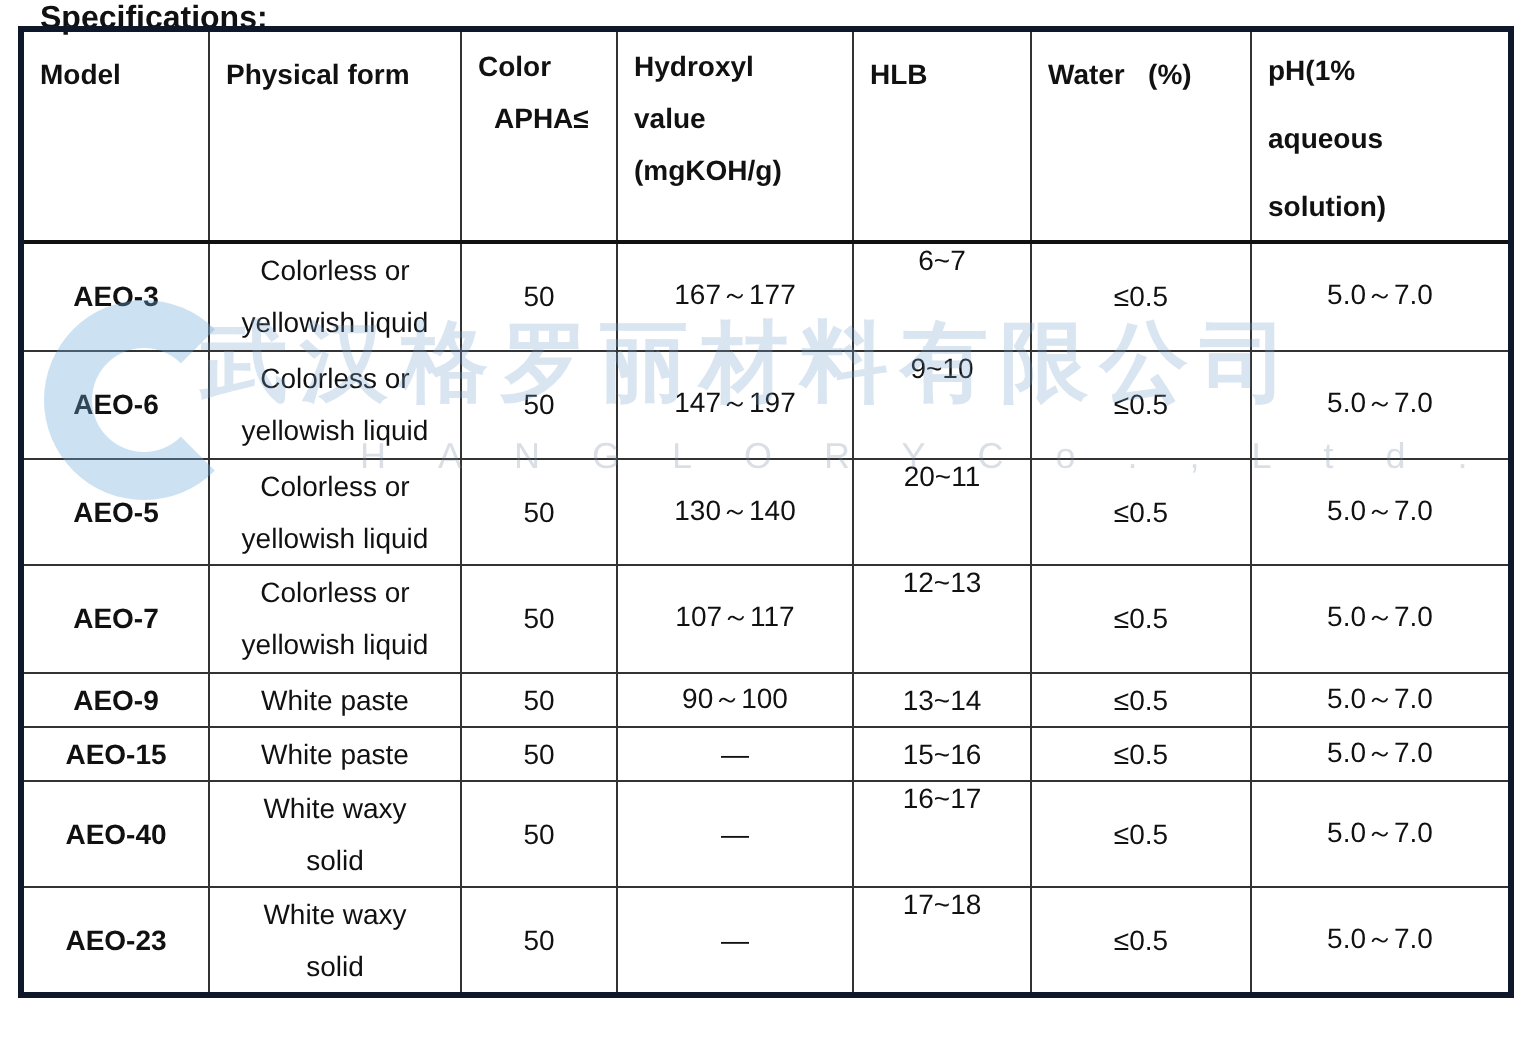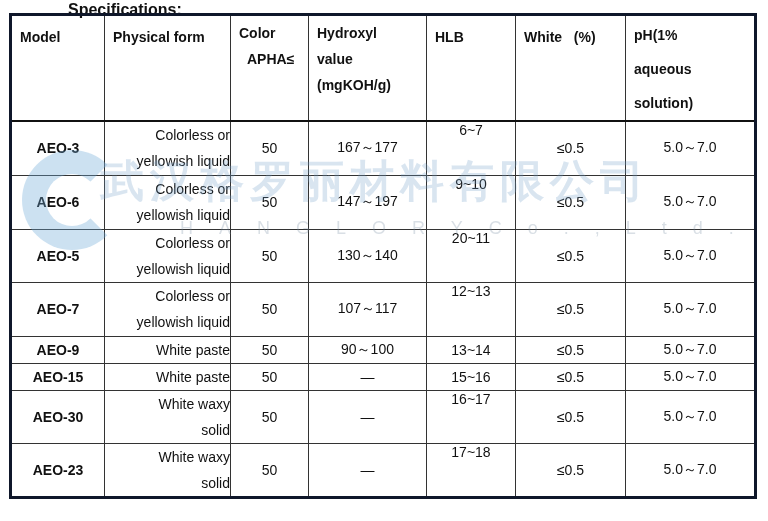--- a/index.html
+++ b/index.html
@@ -1,25 +1,25 @@
 <!DOCTYPE html>
 <html><head>
 <meta charset="utf-8">
 <style>
   html, body { margin: 0; padding: 0; background: #ffffff; }
   body { width: 768px; height: 521px; position: relative; overflow: hidden;
          font-family: "Liberation Sans", sans-serif; color: #111; }
-  .title { position: absolute; left: 20px; top: 1px; font-size: 16px; font-weight: bold; margin-left: 48px; }
+  .title { position: absolute; left: 20px; top: 1px; font-size: 16px; font-weight: bold; }
   table.spec { position: absolute; left: 9px; top: 13px; border-collapse: collapse;
                border: 3px solid #0f172a; table-layout: fixed; }
   table.spec td, table.spec th { border: 1px solid #333; padding: 0; font-size: 14px; }
   table.spec th { font-weight: bold; text-align: left; vertical-align: top; height: 103px; border-bottom: 2px solid #111; }
   th .h { padding: 8px 0 0 8px; line-height: 26px; }
   td.model { font-weight: bold; text-align: center; }
-  td.form { text-align: right; padding-left: 4px; line-height: 26px; }
+  td.form { text-align: center; padding-left: 4px; line-height: 26px; }
   td.center { text-align: center; }
   td.hlb { text-align: center; vertical-align: top; padding-top: 4px; }
   td.hlb.single { vertical-align: middle; padding-top: 0; }
   .watermark { position: absolute; left: 0; top: 0; width: 768px; height: 426px; pointer-events: none; }
   .wm-cn { position: absolute; left: 100px; top: 152px; font-size: 44px; font-weight: bold;
            color: rgba(120,160,200,0.28); letter-spacing: 6px; white-space: nowrap; font-family: "DejaVu Sans", sans-serif; }
   .wm-en { position: absolute; left: 180px; top: 218px; font-size: 18px; color: rgba(120,140,160,0.28);
            letter-spacing: 26px; white-space: nowrap; }
   .wm-logo { position: absolute; left: 22px; top: 150px; width: 100px; height: 100px; border-radius: 50%;
              border: 24px solid rgba(110,170,215,0.35); border-right-color: transparent; box-sizing: border-box; }
@@ -57,21 +57,21 @@
         <div class="h" style="padding-top:4px;">
           <div>Hydroxyl</div>
           <div>value</div>
           <div>(mgKOH/g)</div>
         </div>
       </th>
       <th>
           <div class="h">HLB</div>
         </th>
       <th>
-          <div class="h" style="white-space:pre;">White   (%)</div>
+          <div class="h" style="white-space:pre;">Water   (%)</div>
         </th>
       <th>
         <div class="h" style="padding-top:2px;line-height:34px;">
           <div>pH(1%</div>
           <div>aqueous</div>
           <div>solution)</div>
         </div>
       </th>
     </tr>
   </thead>
@@ -136,21 +136,21 @@
     <tr style="height:27px">
       <td class="model">AEO-15</td>
       <td class="form">White paste</td>
       <td class="center">50</td>
       <td class="center">—</td>
       <td class="hlb single">15~16</td>
       <td class="center">≤0.5</td>
       <td class="center">5.0～7.0</td>
     </tr>
     <tr style="height:53px">
-      <td class="model">AEO-30</td>
+      <td class="model">AEO-40</td>
       <td class="form">
           <div>White waxy</div>
           <div>solid</div>
         </td>
       <td class="center">50</td>
       <td class="center">—</td>
       <td class="hlb">16~17</td>
       <td class="center">≤0.5</td>
       <td class="center">5.0～7.0</td>
     </tr>

